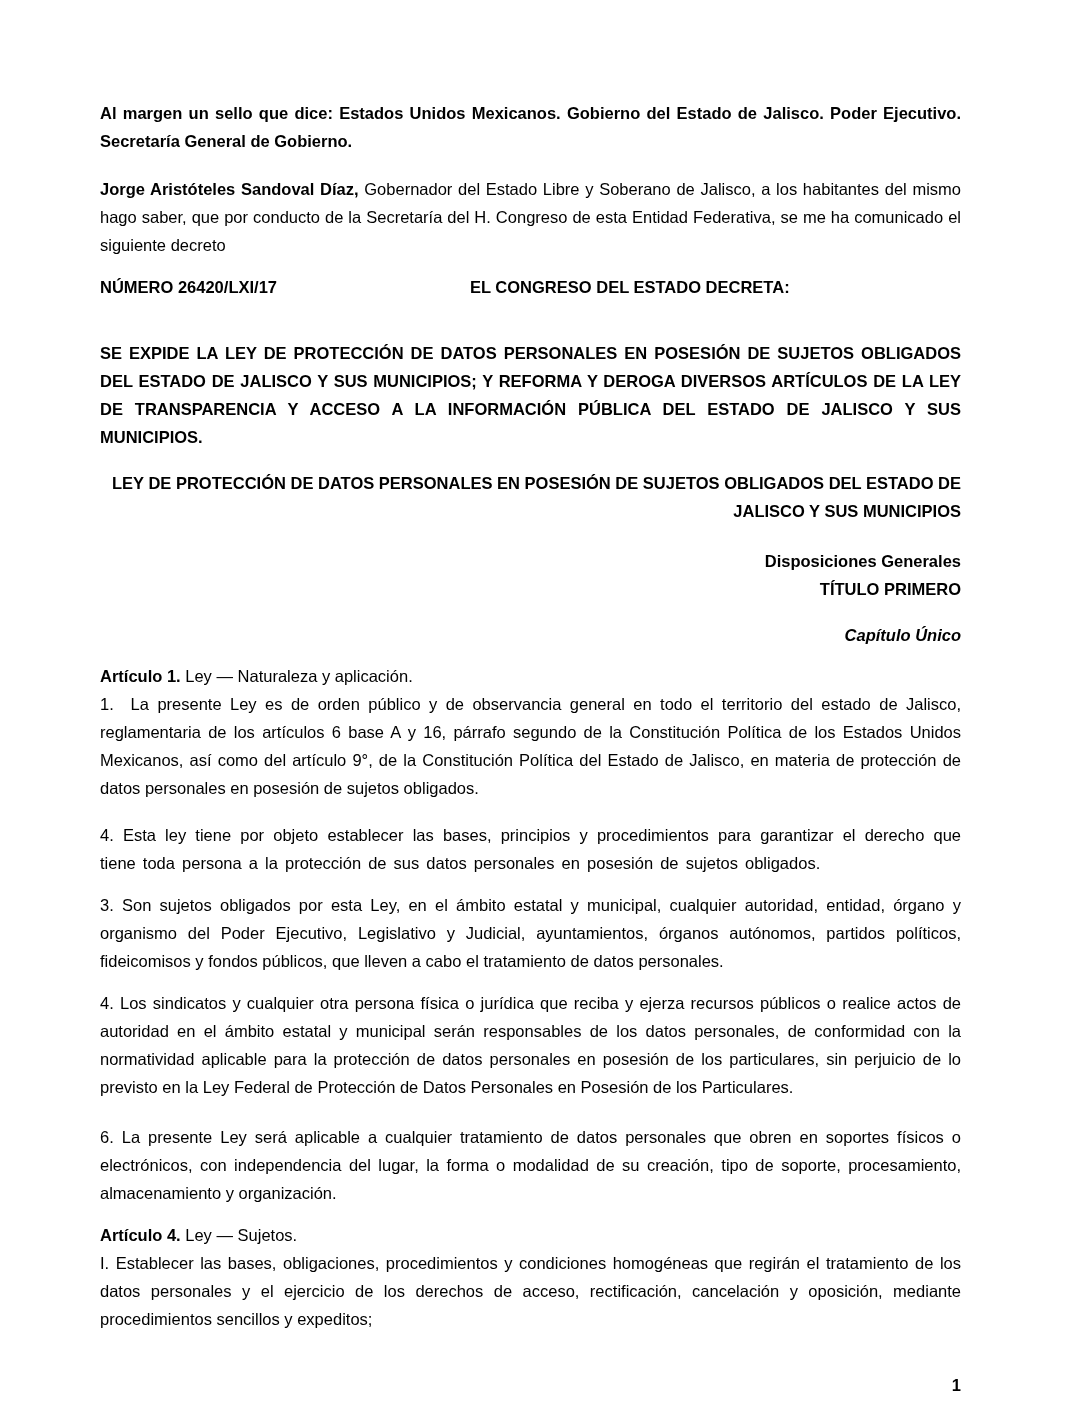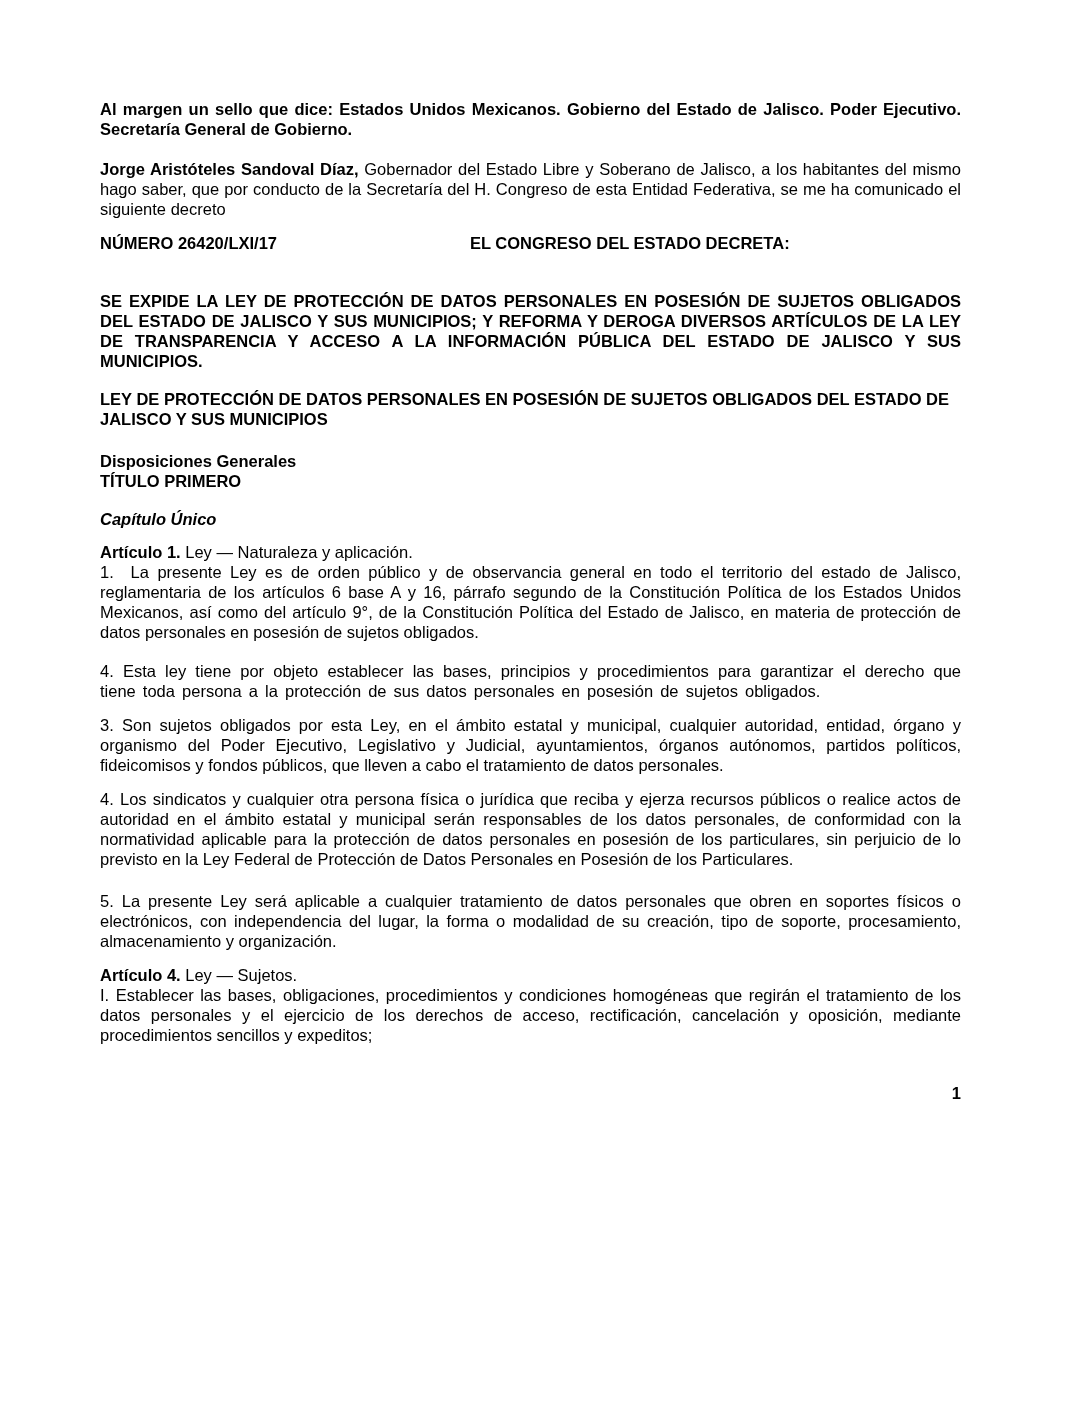--- a/index.html
+++ b/index.html
@@ -10,30 +10,30 @@
   .page {
     position: relative;
     width: 1064px;
     height: 1408px;
     background: #ffffff;
     color: #000000;
     box-sizing: border-box;
     padding: 99px 103px 0 100px;
     font-family: "Liberation Sans", "DejaVu Sans", sans-serif;
     font-size: 16.5px;
-    line-height: 20px;
+    line-height: 28px;
     overflow: hidden;
   }
   .p {
     margin: 0 0 14px 0;
     text-align: justify;
   }
   .bold { font-weight: bold; }
   .sc { font-variant: small-caps; }
-  .center { text-align: left; }
+  .center { text-align: right; }
   .mb0  { margin-bottom: 0; }
   .mb13 { margin-bottom: 13px; font-style: italic; }
   .mb18 { margin-bottom: 18px; }
   .mb19 { margin-bottom: 19px; }
   .mb20 { margin-bottom: 20px; }
   .mb22 { margin-bottom: 22px; }
   .mb38 { margin-bottom: 38px; }
   .decree-line {
     display: flex;
     margin: 0 0 38px 0;
@@ -82,21 +82,21 @@
   <p class="p mb0"><span class="bold">Artículo 1.</span><span> Ley — Naturaleza y aplicación.</span></p>
 
   <p class="p mb19">1.&nbsp; La presente Ley es de orden público y de observancia general en todo el territorio del estado de Jalisco, reglamentaria de los artículos 6 base A y 16, párrafo segundo de la Constitución Política de los Estados Unidos Mexicanos, así como del artículo 9°, de la Constitución Política del Estado de Jalisco, en materia de protección de datos personales en posesión de sujetos obligados.</p>
 
   <p class="p wide">4. Esta ley tiene por objeto establecer las bases, principios y procedimientos para garantizar el derecho que tiene toda persona a la protección de sus datos personales en posesión de sujetos obligados.</p>
 
   <p class="p">3. Son sujetos obligados por esta Ley, en el ámbito estatal y municipal, cualquier autoridad, entidad, órgano y organismo del Poder Ejecutivo, Legislativo y Judicial, ayuntamientos, órganos autónomos, partidos políticos, fideicomisos y fondos públicos, que lleven a cabo el tratamiento de datos personales.</p>
 
   <p class="p mb22">4. Los sindicatos y cualquier otra persona física o jurídica que reciba y ejerza recursos públicos o realice actos de autoridad en el ámbito estatal y municipal serán responsables de los datos personales, de conformidad con la normatividad aplicable para la protección de datos personales en posesión de los particulares, sin perjuicio de lo previsto en la Ley Federal de Protección de Datos Personales en Posesión de los Particulares.</p>
 
-  <p class="p">5. La presente Ley será aplicable a cualquier tratamiento de datos personales que obren en soportes físicos o electrónicos, con independencia del lugar, la forma o modalidad de su creación, tipo de soporte, procesamiento, almacenamiento y organización.</p>
+  <p class="p">6. La presente Ley será aplicable a cualquier tratamiento de datos personales que obren en soportes físicos o electrónicos, con independencia del lugar, la forma o modalidad de su creación, tipo de soporte, procesamiento, almacenamiento y organización.</p>
 
   <p class="p mb0"><span class="bold">Artículo 4.</span><span> Ley — Sujetos.</span></p>
 
 
   <p class="p mb38">I. Establecer las bases, obligaciones, procedimientos y condiciones homogéneas que regirán el tratamiento de los datos personales y el ejercicio de los derechos de acceso, rectificación, cancelación y oposición, mediante procedimientos sencillos y expeditos;</p>
 
   <div class="page-number">1</div>
 
 </div>
 

